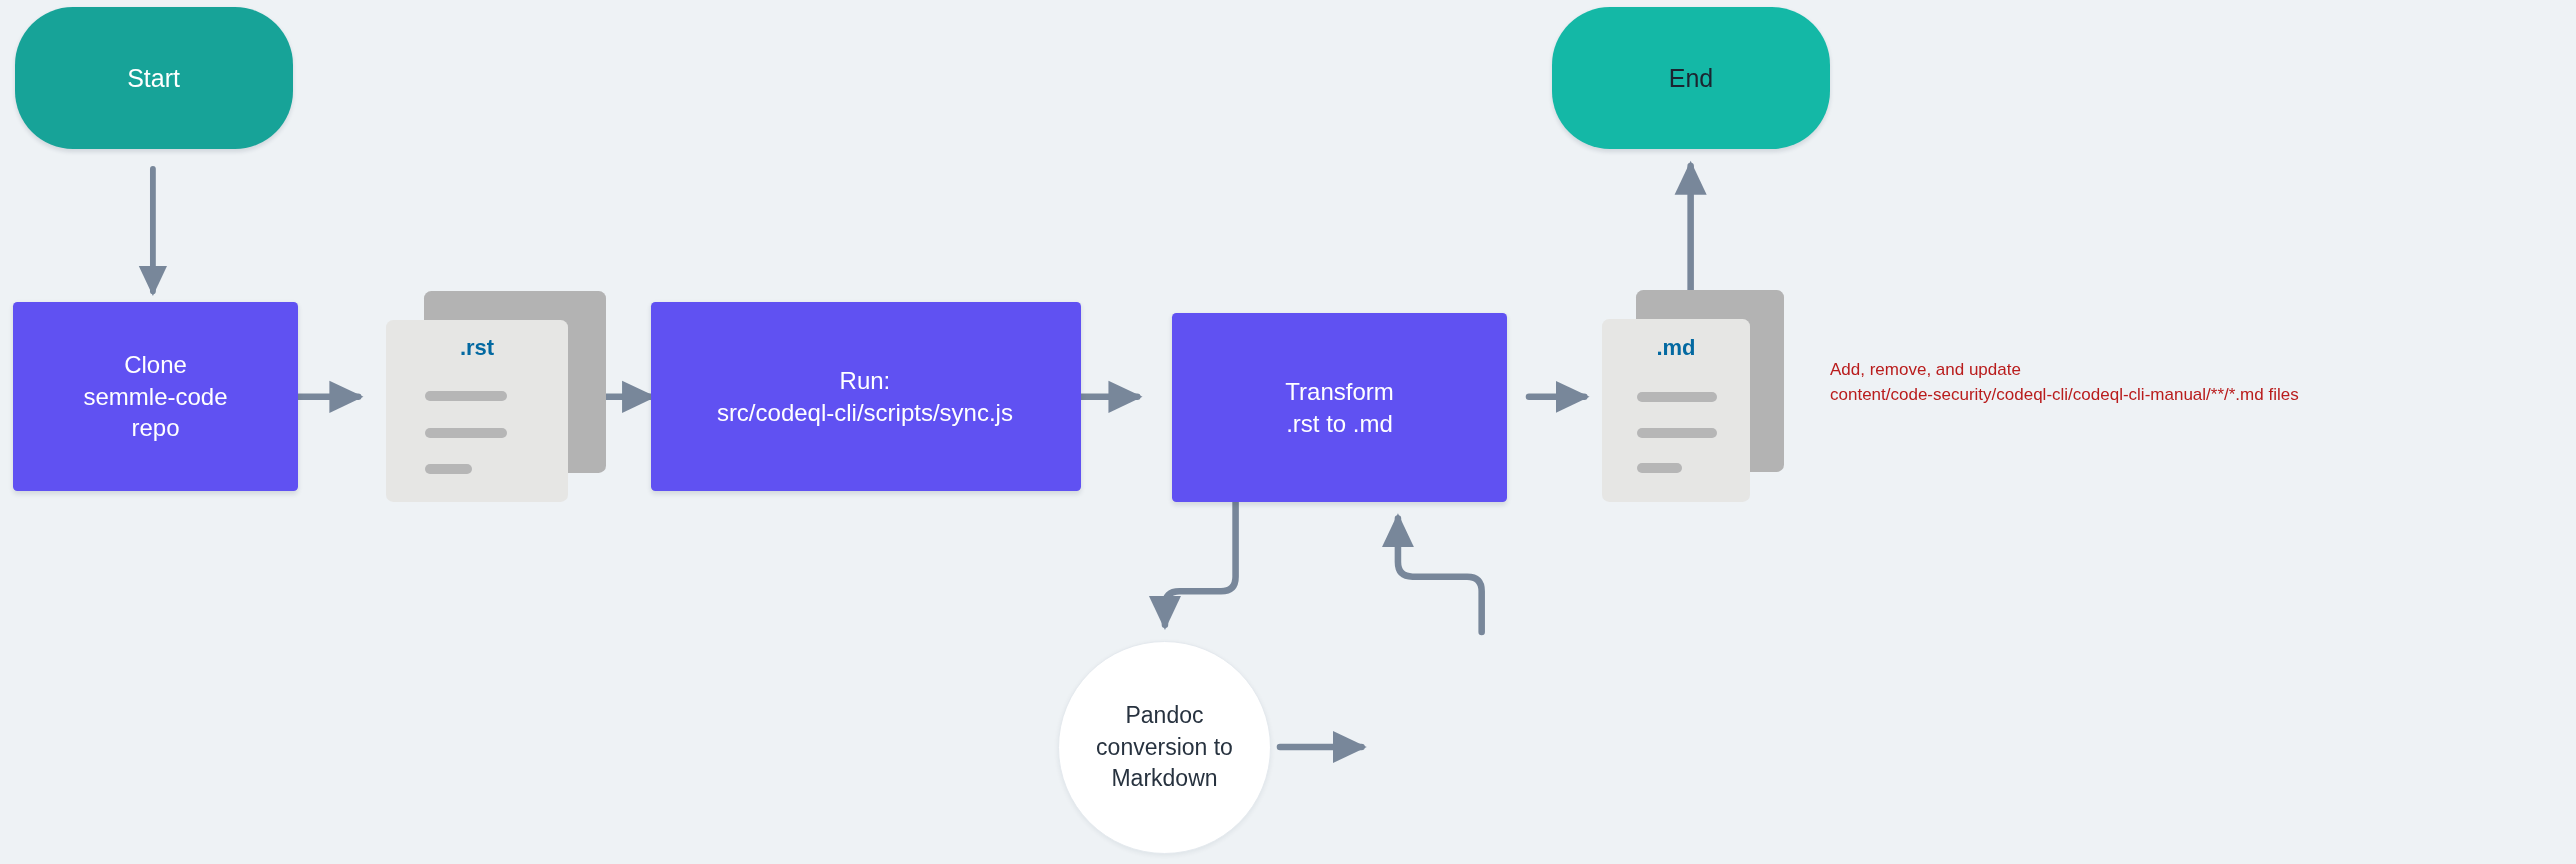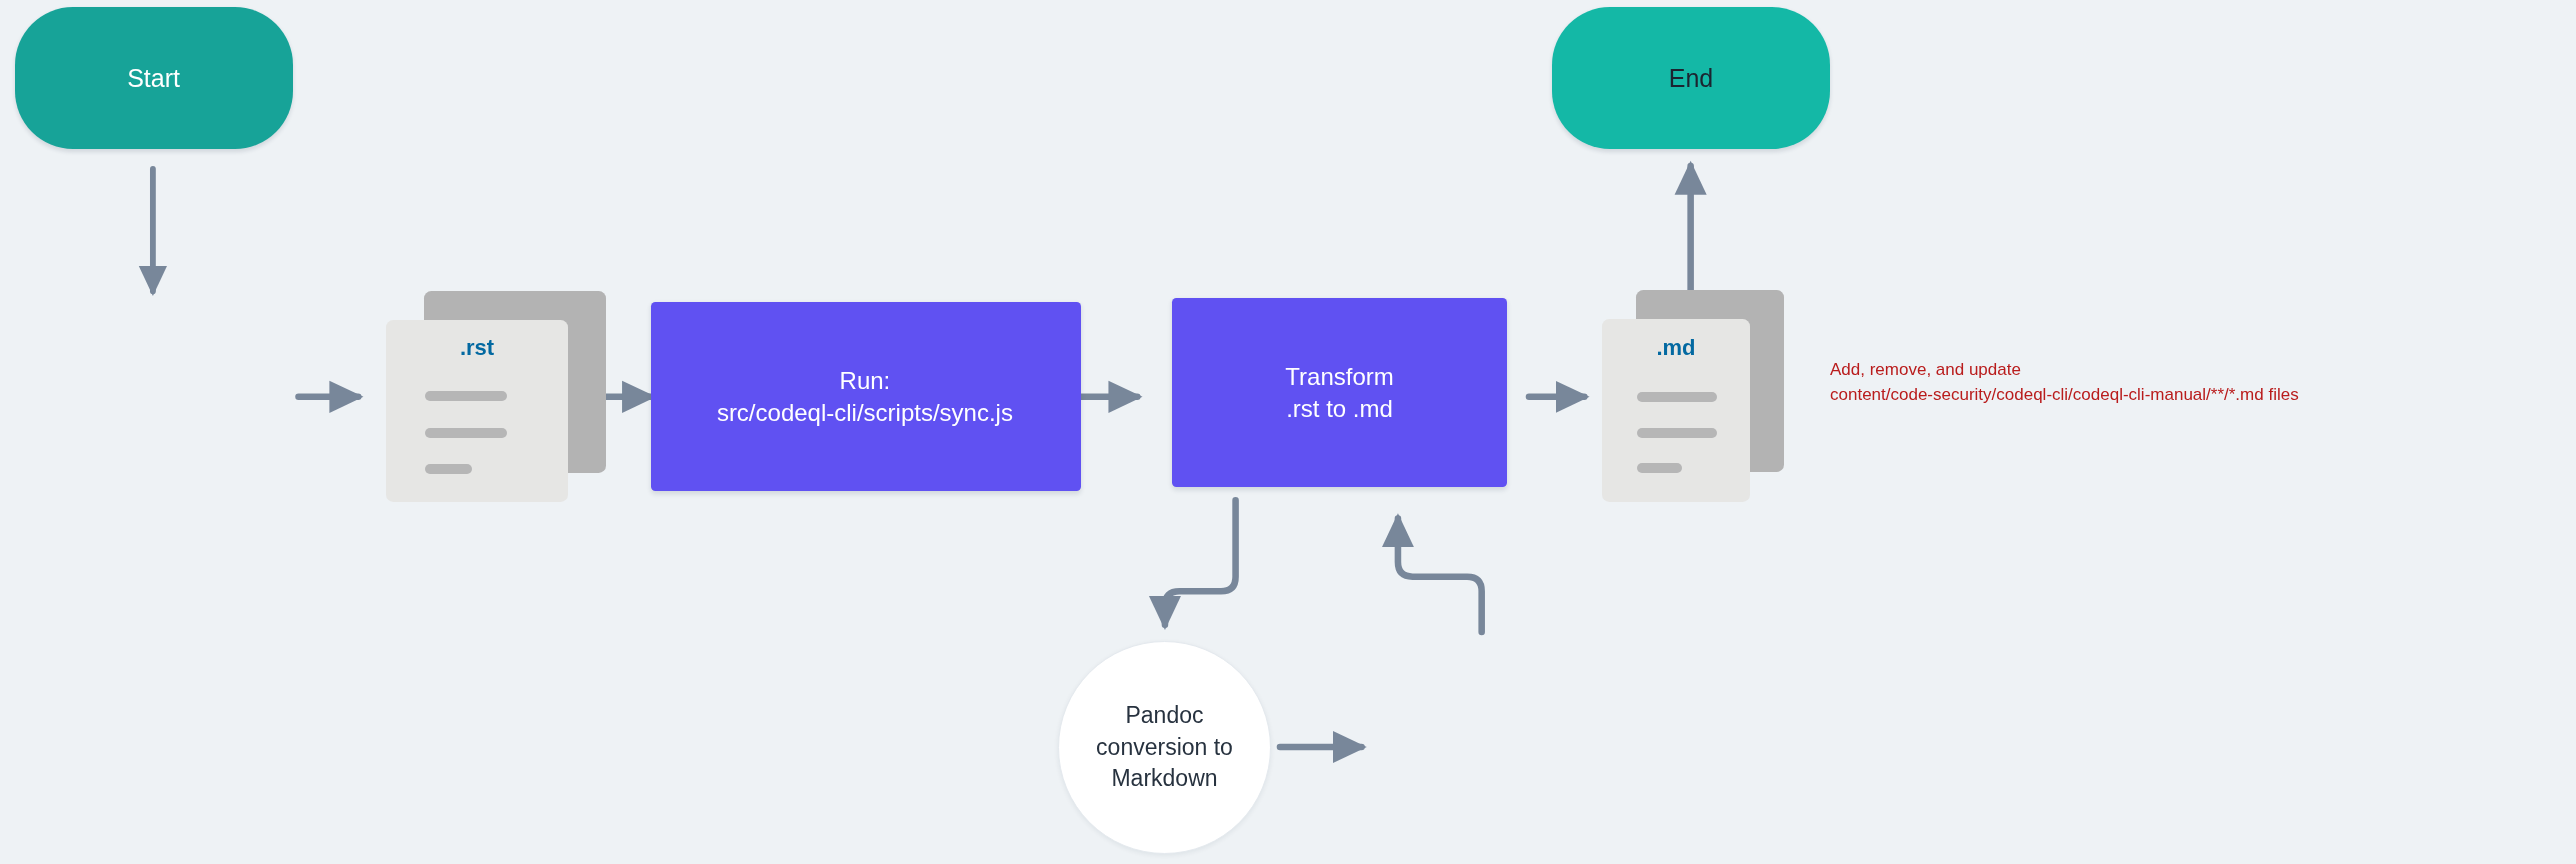--- a/index.html
+++ b/index.html
@@ -142,36 +142,41 @@
   </svg>
 
   <div class="node terminator start" style="left:14.6px; top:7.3px; width:278px; height:142px;">
     <span>Start</span>
   </div>
 
   <div class="node terminator end" style="left:1552px; top:7.3px; width:278px; height:142px;">
     <span>End</span>
   </div>
 
+  <div class="node process multiline" style="left:13px; top:302px; width:285px; height:189px;">
+    <span>Clone
+semmle-code
+repo</span>
+  </div>
 
   <div class="docstack" style="left:386px; top:291px; width:220px; height:211px;">
     <div class="sheet-back" style="left:38px; top:0px; width:182px; height:182px;"></div>
     <div class="sheet-front" style="left:0px; top:29px; width:182px; height:182px;"></div>
     <div class="doc-label" style="left:0px; top:44px; width:182px;">.rst</div>
     <div class="doc-line" style="left:39px; top:100px; width:82px;"></div>
     <div class="doc-line" style="left:39px; top:137px; width:82px;"></div>
     <div class="doc-line" style="left:39px; top:173px; width:47px;"></div>
   </div>
 
   <div class="node process multiline" style="left:651px; top:302px; width:430px; height:189px;padding-left:8px;">
     <span>Run:
 src/codeql-cli/scripts/sync.js</span>
   </div>
 
-  <div class="node process multiline" style="left:1172px; top:298px; width:335px; height:189px;">
+  <div class="node process multiline" style="left:1172px; top:313px; width:335px; height:189px;">
     <span>Transform
 .rst to .md</span>
   </div>
 
   <div class="docstack" style="left:1602px; top:290px; width:182px; height:213px;">
     <div class="sheet-back" style="left:34px; top:0px; width:148px; height:182px;"></div>
     <div class="sheet-front" style="left:0px; top:29px; width:148px; height:183px;"></div>
     <div class="doc-label" style="left:0px; top:45px; width:148px;">.md</div>
     <div class="doc-line" style="left:35px; top:102px; width:80px;"></div>
     <div class="doc-line" style="left:35px; top:138px; width:80px;"></div>

